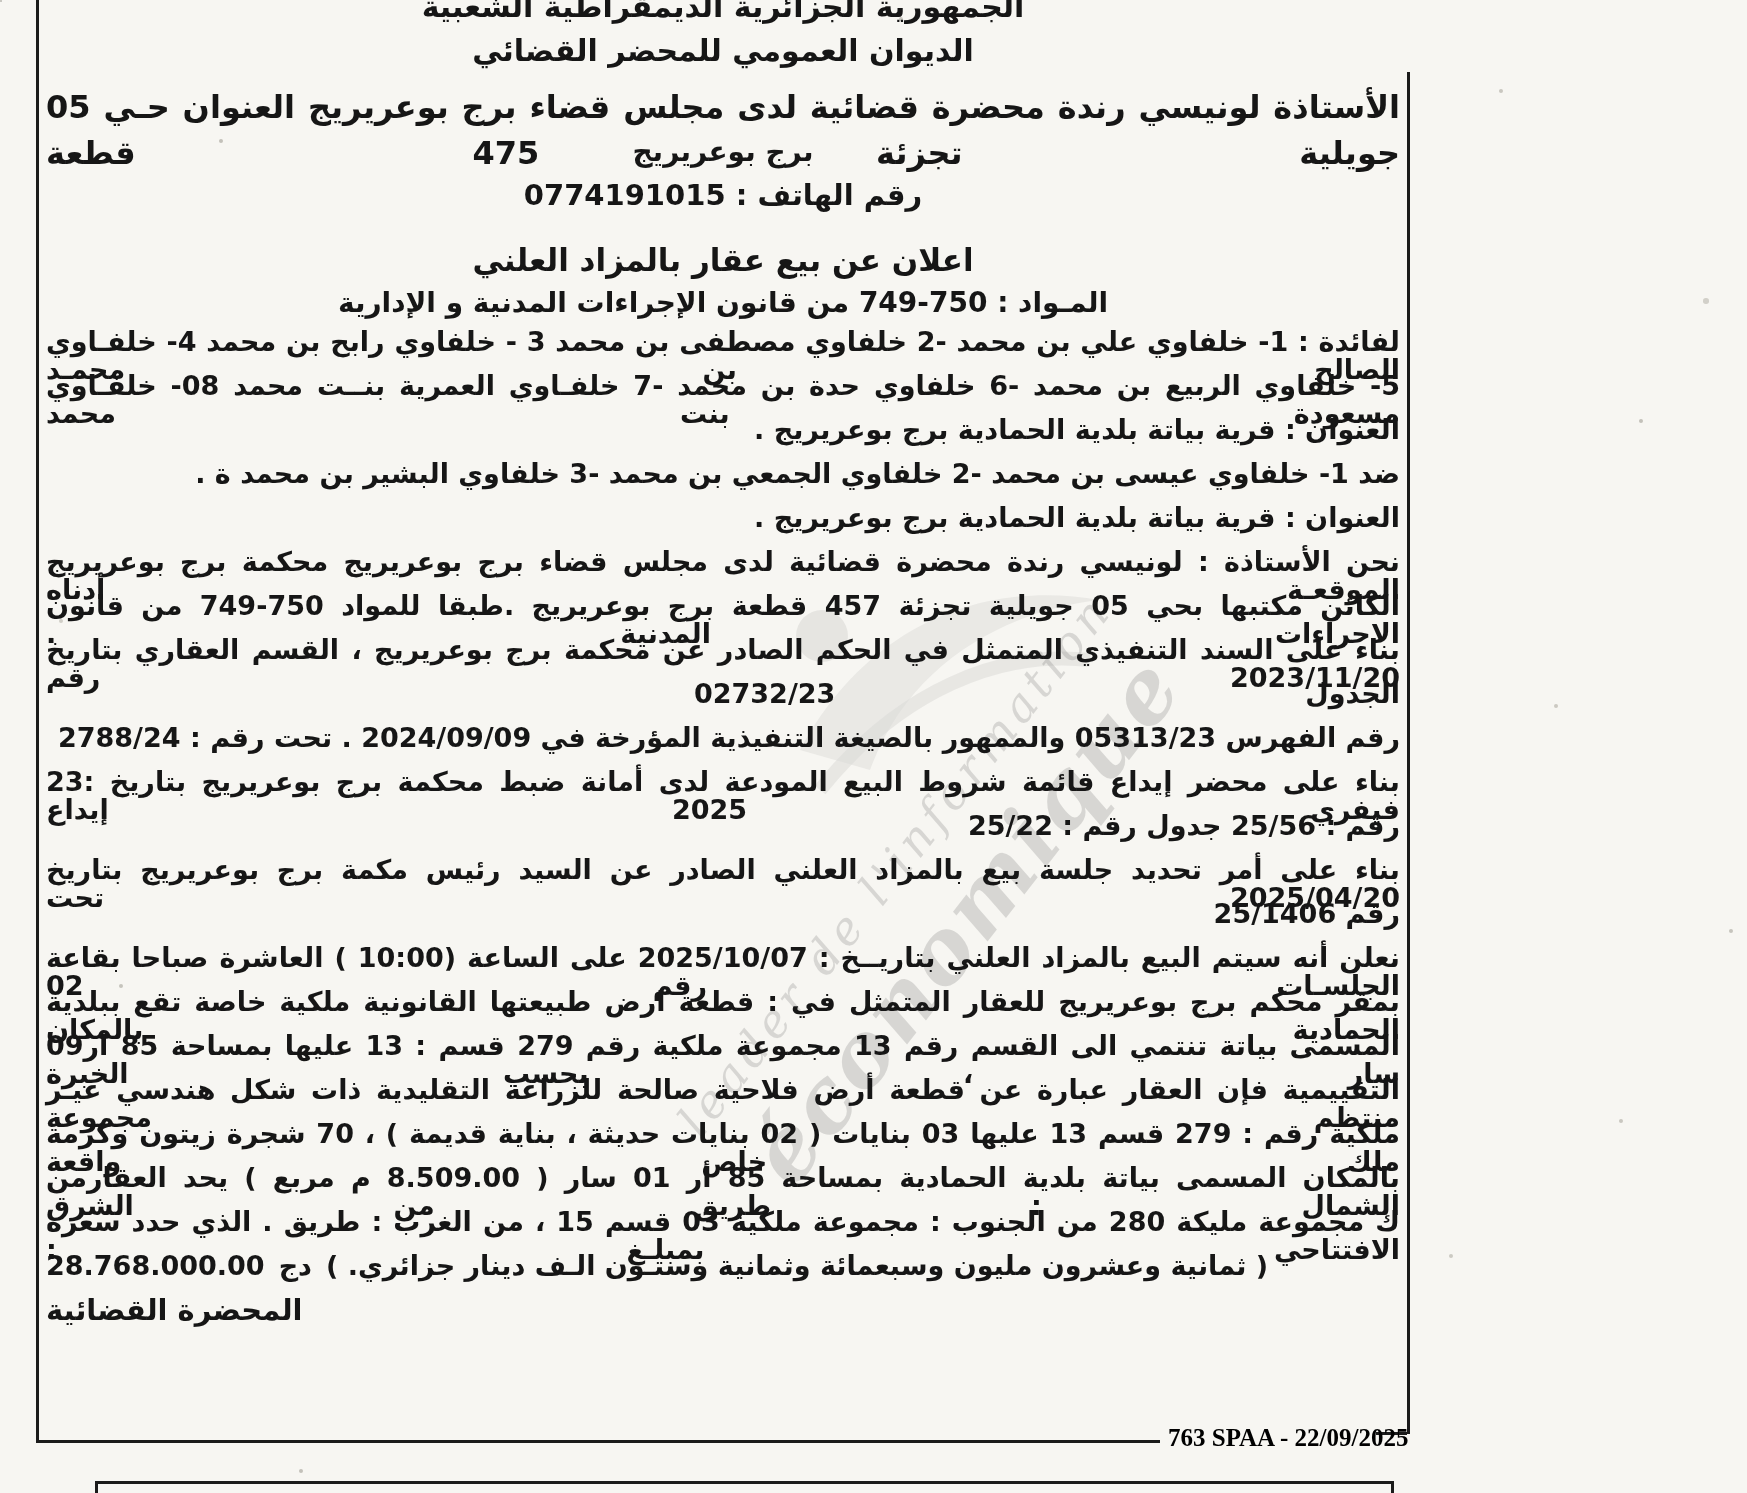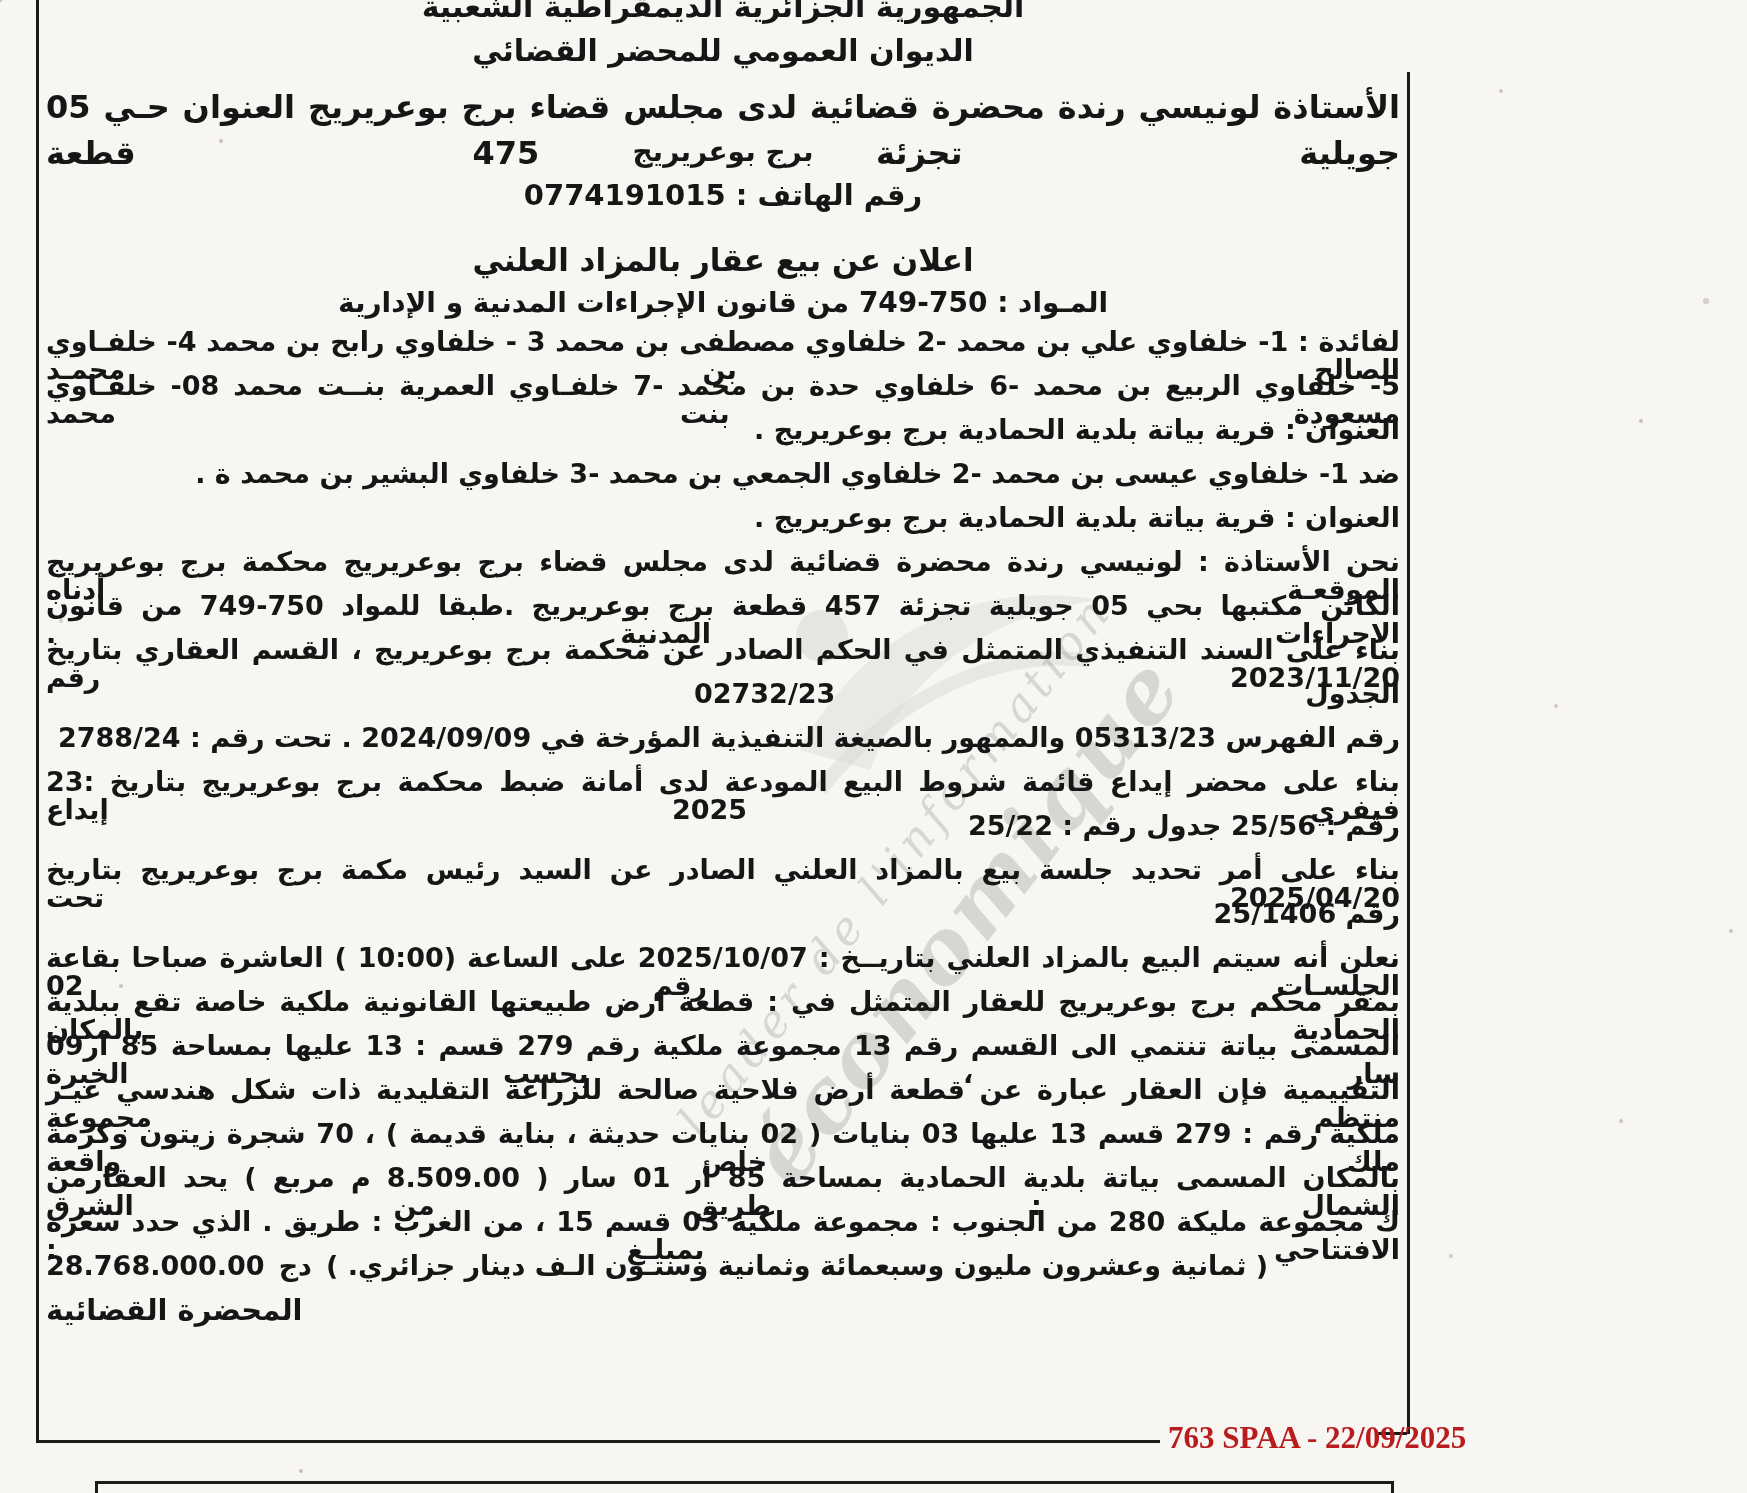--- a/index.html
+++ b/index.html
@@ -44,21 +44,21 @@
   .hdr3{font-size:32px;height:46px;line-height:46px;margin-top:12px;}
   .hdr4{font-size:28px;height:44px;line-height:44px;}
   .hdr5{font-size:29px;height:42px;line-height:42px;}
   .title{font-size:31px;height:44px;line-height:44px;margin-top:22px;}
   .articles{font-size:28px;height:42px;line-height:42px;margin-bottom:4px;}
   .gapline .num{margin-right:470px;}
   .amount{display:flex;direction:ltr;gap:14px;white-space:nowrap;}
   .amount .words{direction:rtl;}
   .signature{font-size:29px;text-align:left;direction:rtl;}
   .footer-ref{position:absolute;left:1168px;top:1416px;height:44px;line-height:44px;
-    font-family:"Liberation Serif",serif;font-weight:700;font-size:31px;color:#b91c1c;direction:ltr;white-space:nowrap;}
+    font-family:"Liberation Serif",serif;font-weight:700;font-size:25px;color:#000000;direction:ltr;white-space:nowrap;}
 </style>
 </head>
 <body>
 
 <div class="speckles"></div>
 
 <svg class="wm-logo" width="360" height="300" viewBox="0 0 360 300">
   <path d="M40 210 C 110 80, 230 40, 340 60 C 250 70, 150 120, 110 230 Z" fill="#8d8d8d" opacity="0.45"></path>
   <path d="M60 250 C 140 150, 240 110, 330 120" stroke="#8d8d8d" stroke-width="14" fill="none" opacity="0.5"></path>
   <circle cx="62" cy="96" r="26" fill="#7f7f7f" opacity="0.5"></circle>

